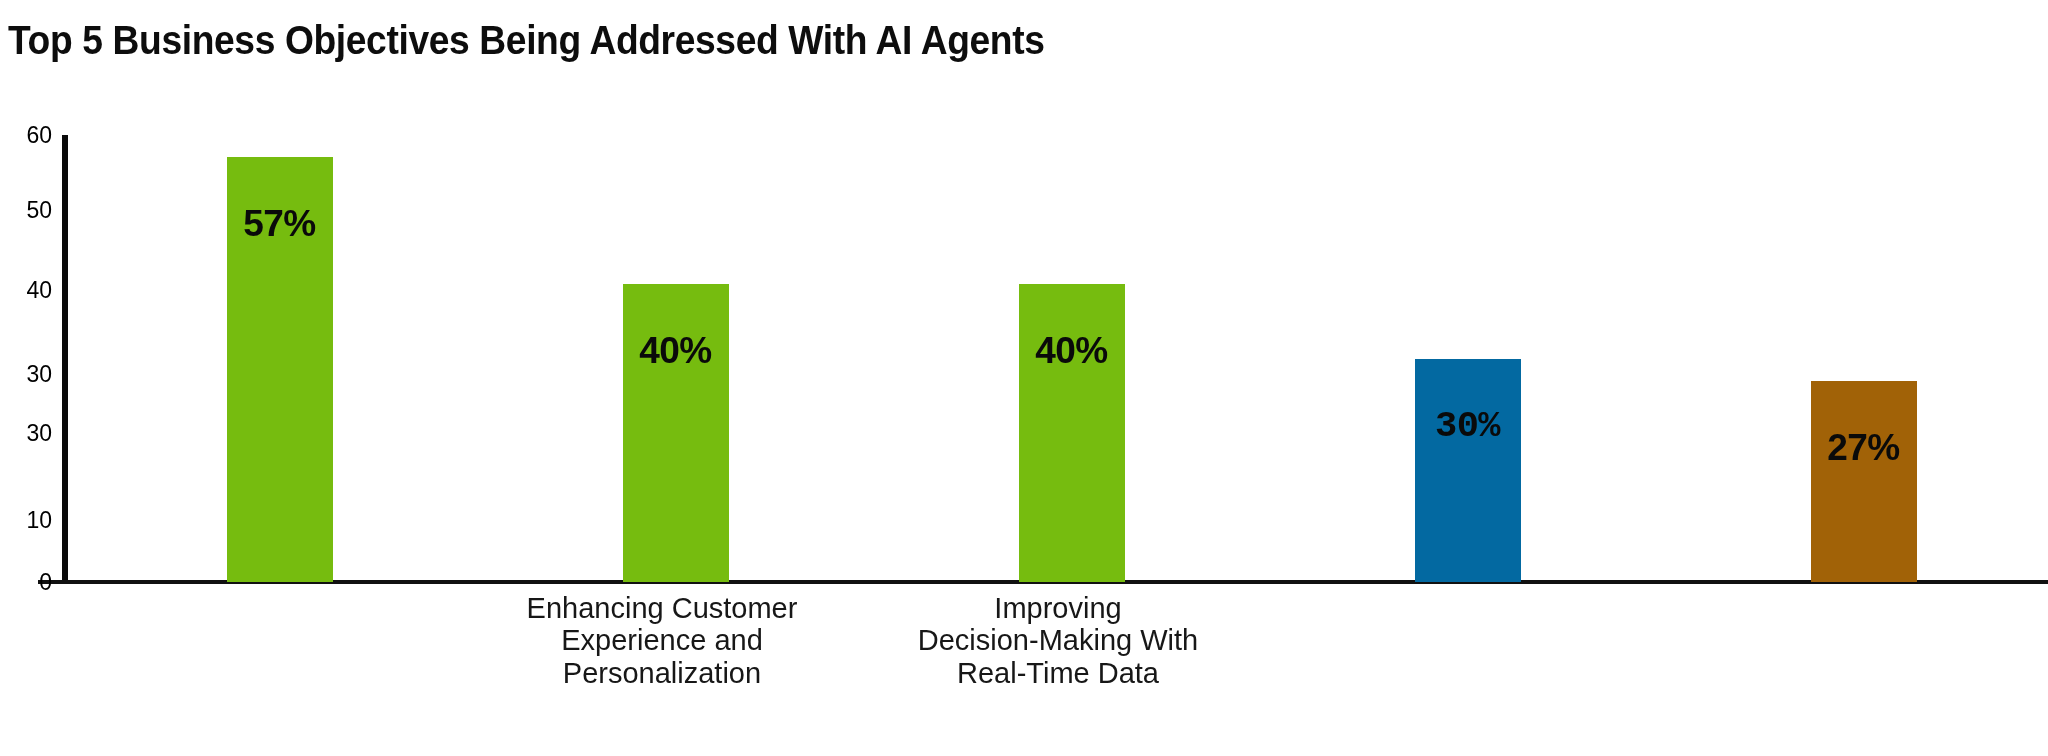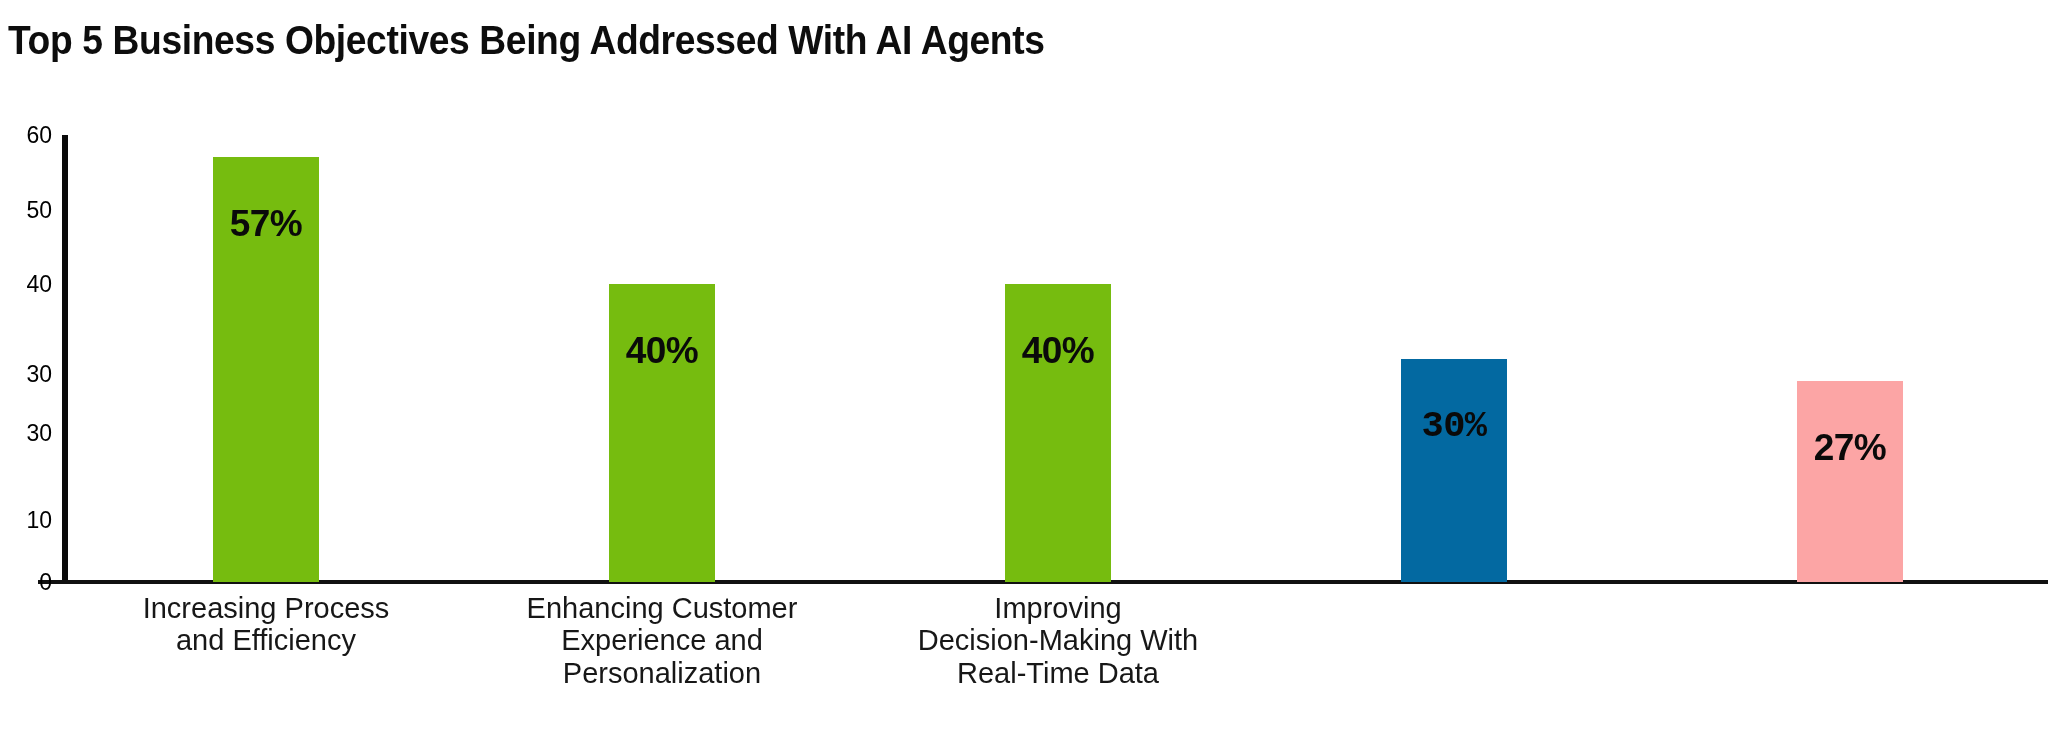--- a/index.html
+++ b/index.html
@@ -87,20 +87,21 @@
     position: absolute;
     left: 68px;
     top: 0;
     right: 0;
     height: 452px;
   }
   .bar-slot {
     position: absolute;
     bottom: 0;
     height: 452px;
+    padding-left: 27px;
   }
   .bar {
     position: absolute;
     left: 50%;
     bottom: 0;
     width: 106px;
     margin-left: -53px;
     background: #76bc0f;
   }
   .bar-value {
@@ -143,21 +144,21 @@
   <div id="plot-area">
 
     <div id="y-axis-line"></div>
     <div id="x-axis-line"></div>
 
     <div id="y-ticks">
         <div class="y-tick" style="top: 452px;">0</div>
         <div class="y-tick" style="top: 377.5px; margin-top: 12px;">10</div>
         <div class="y-tick" style="top: 303px;">30</div>
         <div class="y-tick" style="top: 244px;">30</div>
-        <div class="y-tick" style="top: 154px;">40</div>
+        <div class="y-tick" style="top: 160px;">40</div>
         <div class="y-tick" style="top: 79.5px;">50</div>
         <div class="y-tick" style="top: 5px;">60</div>
       </div>
 
     <div id="bars-layer">
         <div class="bar-slot" style="left: 0px; width: 396px;">
           <div class="bar" style="height: 424.65px; background: rgb(118, 188, 15);">
             <div class="bar-value">57%</div>
           </div>
         </div>
@@ -170,31 +171,29 @@
           <div class="bar" style="height: 298px; background: rgb(118, 188, 15);">
             <div class="bar-value">40%</div>
           </div>
         </div>
         <div class="bar-slot" style="left: 1188px; width: 396px;">
           <div class="bar" style="height: 223.5px; background: #0369a1; font-family: Liberation Mono, monospace;">
             <div class="bar-value">30%</div>
           </div>
         </div>
         <div class="bar-slot" style="left: 1584px; width: 396px;">
-          <div class="bar" style="height: 201.15px; background: #fca5a5;">
+          <div class="bar" style="height: 201.15px; background: #a16207;">
             <div class="bar-value">27%</div>
           </div>
         </div>
       </div>
 
   </div>
 
   <div id="x-labels">
-      <div class="x-label" style="left: 0px; width: 396px;">Increasing Process
-and Efficiency</div>
       <div class="x-label" style="left: 396px; width: 396px;">Enhancing Customer
 Experience and
 Personalization</div>
       <div class="x-label" style="left: 792px; width: 396px;">Improving
 Decision-Making With
 Real-Time Data</div>
     </div>
 
 </div>
 

